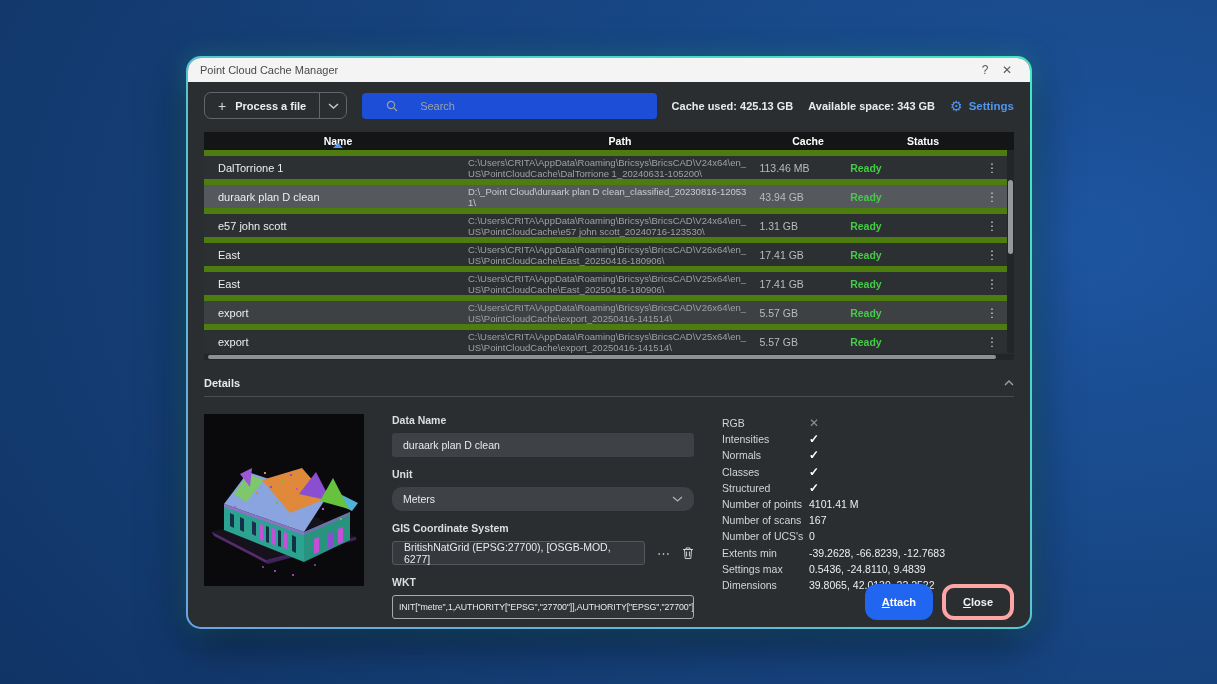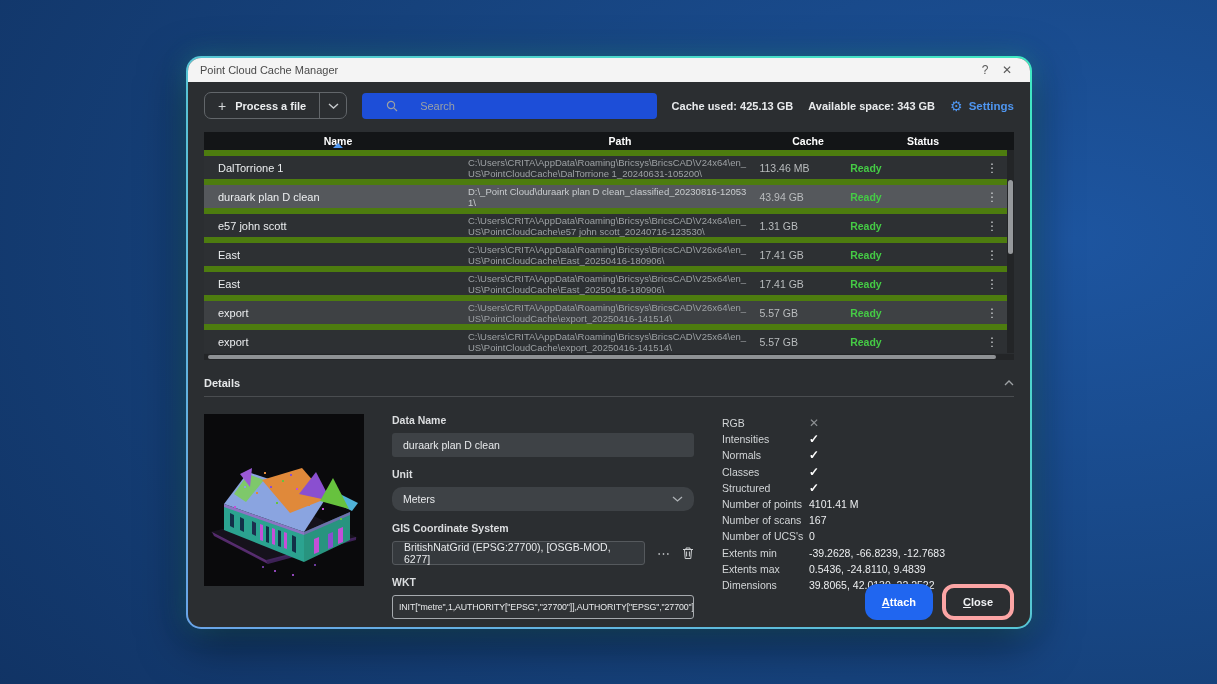--- a/index.html
+++ b/index.html
@@ -323,21 +323,21 @@
           </div>
           <div class="prow">
             <span class="plabel">Number of UCS's</span>
             <span class="pval">0</span>
           </div>
           <div class="prow">
             <span class="plabel">Extents min</span>
             <span class="pval">-39.2628, -66.8239, -12.7683</span>
           </div>
           <div class="prow">
-            <span class="plabel">Extents max</span>
+            <span class="plabel">Settings max</span>
             <span class="pval">0.5436, -24.8110, 9.4839</span>
           </div>
           <div class="prow">
             <span class="plabel">Dimensions</span>
             <span class="pval">39.8065, 42.0130, 22.2522</span>
           </div>
         </div>
       </div>
 
       <div class="footer">

